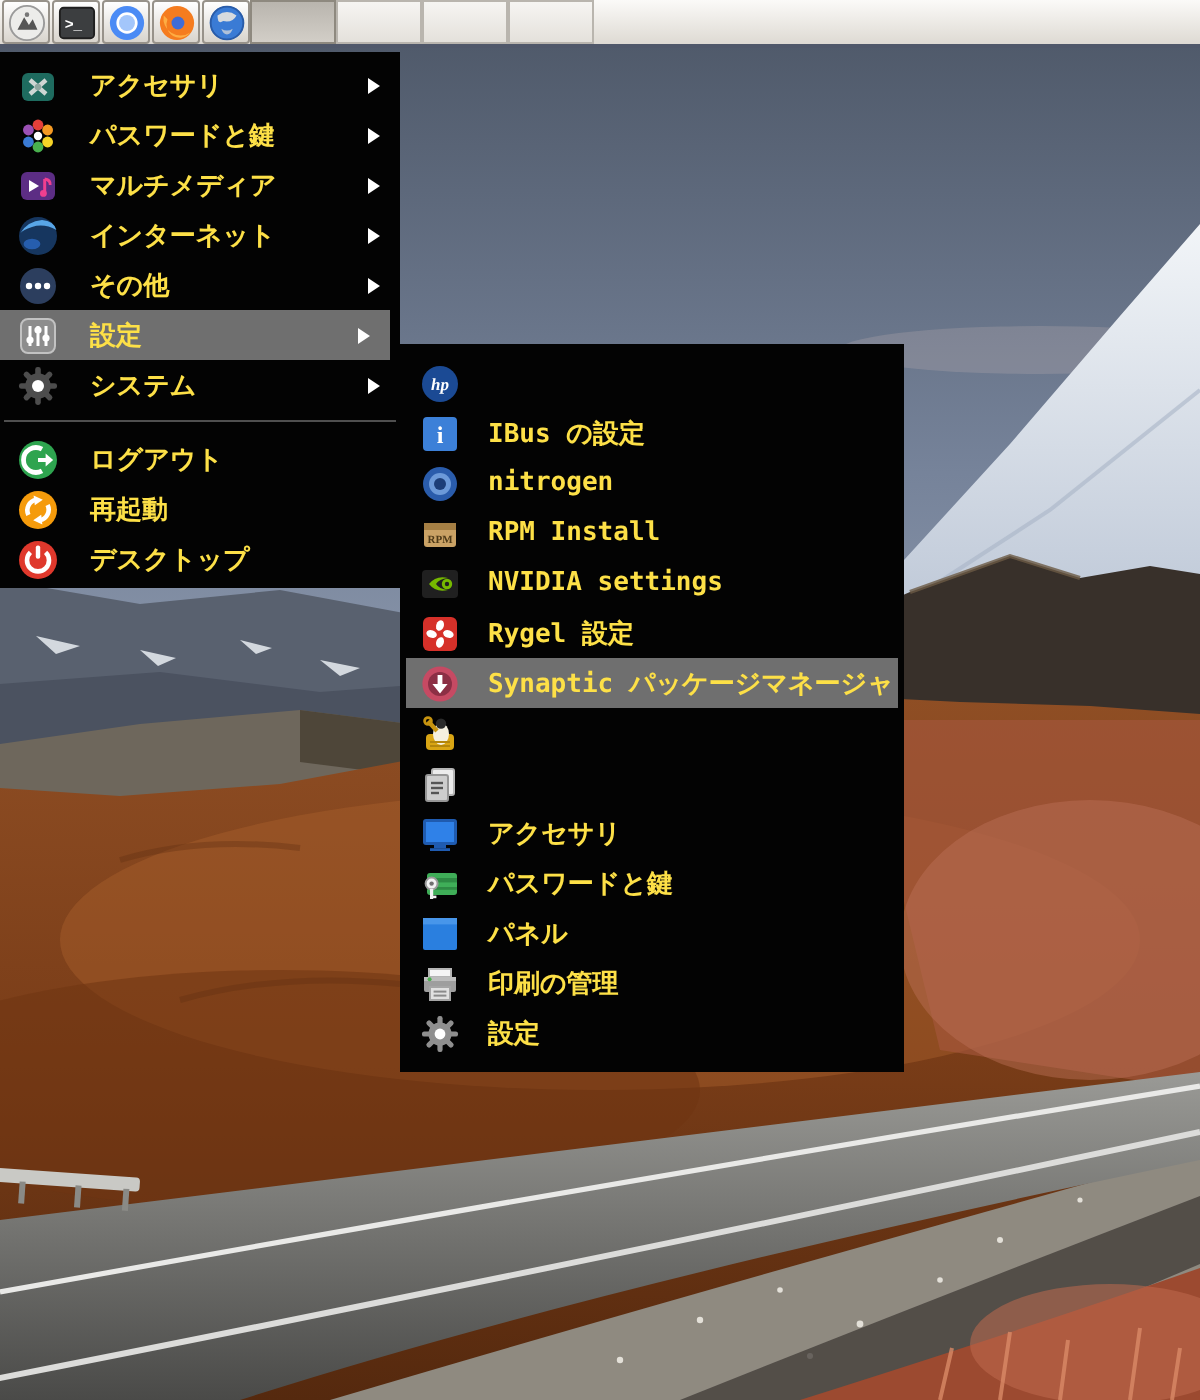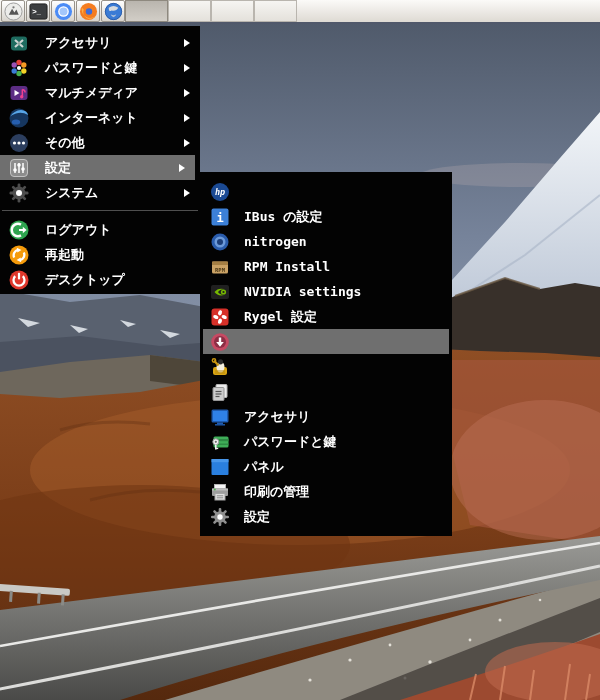--- a/index.html
+++ b/index.html
@@ -17,29 +17,29 @@
             border:1px solid #97928a;border-radius:2px;box-sizing:border-box;
             background:linear-gradient(#ffffff,#d8d4cd);
             display:flex;align-items:center;justify-content:center;padding:0;}
   .launcher svg{width:19px;height:19px;display:block;}
   .task-btn{width:43px;height:22px;box-sizing:border-box;border:1px solid #b9b5ae;
             background:linear-gradient(#f6f5f2,#e4e1db);}
   .task-btn.pressed{background:linear-gradient(#b9b5ae,#d2cec7);border:1px solid #8e897f;}
   .panel-rest{flex:1;height:22px;}
 
   
-  .menu{position:absolute;background:#030303;color:#ffffff;font-size:13px;font-weight:bold;}
+  .menu{position:absolute;background:#030303;color:#fde047;font-size:13px;font-weight:bold;}
   #main-menu{left:0;top:26px;width:200px;padding:4px 0 2px 0;box-sizing:border-box;}
   #submenu{left:200px;top:172px;width:252px;padding:7px 0;box-sizing:border-box;}
   .menu-item{height:25px;display:flex;align-items:center;box-sizing:border-box;}
   #main-menu .menu-item{padding:0 10px 0 8px;}
   #submenu .menu-item{padding:0 8px 0 10px;}
   .mi-icon{flex:0 0 auto;display:flex;align-items:center;justify-content:center;}
   #main-menu .mi-icon{width:22px;height:22px;margin-right:15px;}
-  #submenu .mi-icon{width:20px;height:20px;margin-right:14px;}
+  #submenu .mi-icon{width:20px;height:20px;margin-right:14px;font-family:Liberation Serif, serif;}
   .mi-icon svg{width:100%;height:100%;display:block;}
   .mi-label{white-space:nowrap;letter-spacing:0;}
   .arrow{margin-left:auto;width:0;height:0;border-left:6px solid #fff;
          border-top:4px solid transparent;border-bottom:4px solid transparent;}
   .menu-item.hl{background:#6f6f6f;}
   #main-menu .menu-item.hl{margin-right:5px;}
   #submenu .menu-item.hl{margin:0 3px;padding-left:7px;}
   .menu-sep{border-top:1px solid #4f4f4f;margin:5px 2px 6px 2px;height:0;}
 </style>
 </head>
@@ -378,20 +378,21 @@
     </div>
 
     <div class="menu-item hl">
       <span class="mi-icon">
           <svg viewBox="0 0 20 20">
         <circle cx="10" cy="10" r="8.8" fill="#c64a63"></circle>
         <circle cx="10" cy="10" r="6" fill="#8c2f45"></circle>
         <path d="M8.8 5.5 h2.4 v4.5 h2.6 L10 14.8 L6.2 10 h2.6 Z" fill="#ffffff"></path>
           </svg>
         </span>
+      <span class="mi-label">Synaptic パッケージマネージャ</span>
     </div>
 
     <div class="menu-item">
       <span class="mi-icon">
           <svg viewBox="0 0 20 20">
         <rect x="3" y="10" width="14" height="8" rx="2" fill="#d9a514"></rect>
         <ellipse cx="10.5" cy="10" rx="4" ry="5.5" fill="#f5f0e0"></ellipse>
         <circle cx="10.5" cy="4.8" r="2.6" fill="#2a2a2a"></circle>
         <path d="M4 3.5 L8.5 8.5" stroke="#c79410" stroke-width="2.2"></path>
         <circle cx="4" cy="3.5" r="1.7" fill="none" stroke="#c79410" stroke-width="1.4"></circle>

